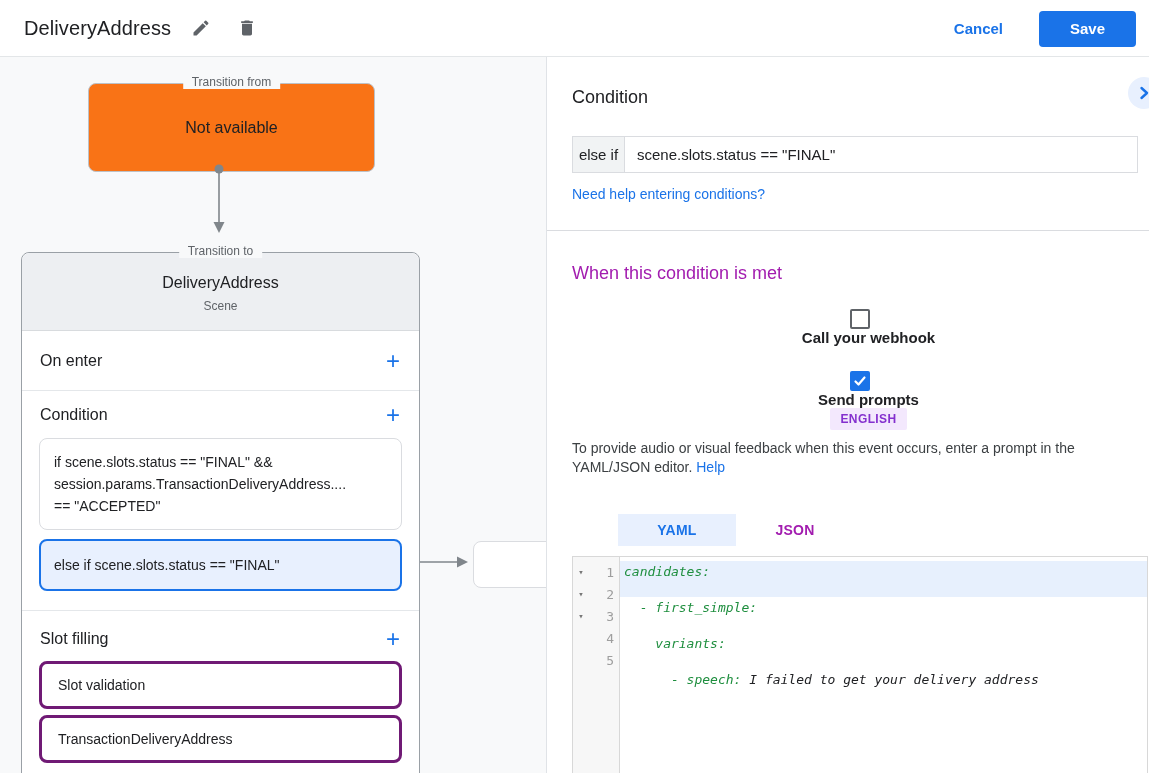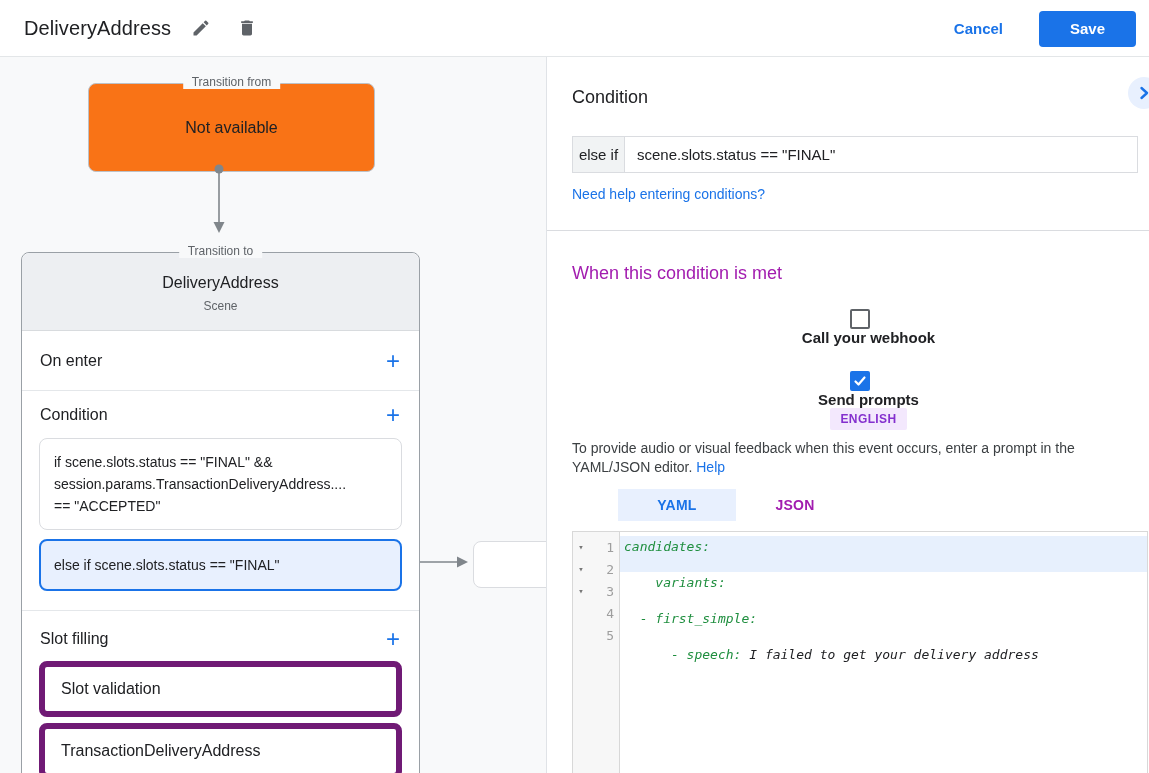--- a/index.html
+++ b/index.html
@@ -49,22 +49,22 @@
   .row-label { font-size:16px; color:#202124; }
   .plus-btn { background:none; border:none; color:#1a73e8; font-size:24px; font-weight:300;
     line-height:20px; cursor:pointer; padding:0 1px; font-family:inherit; }
 
   .card-section { padding:14px 17px 19px; border-bottom:1px solid #e4e7ea; }
   .section-head { display:flex; align-items:center; justify-content:space-between; margin-bottom:13px; padding:0 1px; }
   .cond-box { background:#fff; border:1px solid #dadce0; border-radius:8px;
     padding:12px 14px; font-size:14px; line-height:22px; color:#202124; }
   .cond-box + .cond-box { margin-top:9px; }
   .cond-box.selected { background:#e8f0fe; border:2px solid #1a73e8; padding:13px 13px; }
-  .slot-box { background:#fff; border:6px solid #701a75; border-radius:8px;
-    padding:13px 16px; font-size:16px; color:#202124; }
+  .slot-box { background:#fff; border:3px solid #701a75; border-radius:8px;
+    padding:13px 16px; font-size:14px; color:#202124; }
   .slot-box + .slot-box { margin-top:6px; }
   .slot-section { padding:18px 17px 0; }
   .slot-section .section-head { margin-bottom:12px; }
 
   
   .panel-title { font-size:18px; color:#202124; }
   .collapse-btn { position:absolute; top:20px; left:581px; width:32px; height:32px; border:none;
     border-radius:50%; background:#e8f0fe; cursor:pointer; display:flex; align-items:center; justify-content:center; }
 
   .cond-input-row { display:flex; width:566px; height:37px; margin-top:28px; }
@@ -80,21 +80,21 @@
   .checkbox { width:20px; height:20px; border:2px solid #5f6368; border-radius:2px; flex:none;
     cursor:pointer; background:#fff; }
   .checkbox.checked { background:#1a73e8; border-color:#1a73e8; display:flex; align-items:center; justify-content:center; }
   .check-label { font-size:15px; font-weight:700; color:#202124; margin-left:17px; }
   .lang-badge { margin-left:17px; background:#f3e8fd; color:#8430ce; font-size:12px; font-weight:700;
     letter-spacing:.4px; padding:4px 10px; border-radius:2px; }
 
   .prompt-desc { width:566px; margin-top:9px; font-size:14px; line-height:19px; color:#3c4043; }
   .prompt-desc a { color:#1a73e8; text-decoration:none; }
 
-  .editor-tabs { display:flex; margin-top:12px;padding-left:46px; }
+  .editor-tabs { display:flex; margin-top:37px;padding-left:46px; }
   .tab { width:118px; height:32px; line-height:32px; text-align:center; font-size:14px; font-weight:600;
     letter-spacing:.25px; color:#a21caf; cursor:pointer; }
   .tab.active { background:#e8f0fe; color:#1a73e8; }
 
   .code-editor { margin-top:10px; width:576px; height:310px; border:1px solid #d8d8d8;
     display:flex; font-family:"DejaVu Sans Mono","Liberation Mono",monospace; font-size:13px; background:#fff; }
   .gutter { width:47px; background:#f7f7f7; border-right:1px solid #d8d8d8; padding-top:4px; flex:none; }
   .gutter-row { display:flex; align-items:center; height:22px; }
   .fold { width:16px; text-align:center; color:#777; font-size:9px; cursor:pointer; }
   .lnum { flex:1; text-align:right; padding-right:5px; color:#9e9e9e; }
@@ -243,20 +243,20 @@
             <span class="fold"></span>
             <span class="lnum">4</span>
           </div>
         <div class="gutter-row">
             <span class="fold"></span>
             <span class="lnum">5</span>
           </div>
       </div>
       <div class="code-area">
         <div class="code-line hl"><span class="tok-key">candidates:</span><span class="tok-val"></span></div>
+        <div class="code-line"><span class="tok-key">  - first_simple:</span><span class="tok-val"></span></div>
         <div class="code-line"><span class="tok-key">    variants:</span><span class="tok-val"></span></div>
-        <div class="code-line"><span class="tok-key">  - first_simple:</span><span class="tok-val"></span></div>
         <div class="code-line"><span class="tok-key">      - speech: </span><span class="tok-val">I failed to get your delivery address</span></div>
         <div class="code-line"><span class="tok-key"></span><span class="tok-val"></span></div>
       </div>
     </div>
   </div>
 </div>
 
 </body></html>

